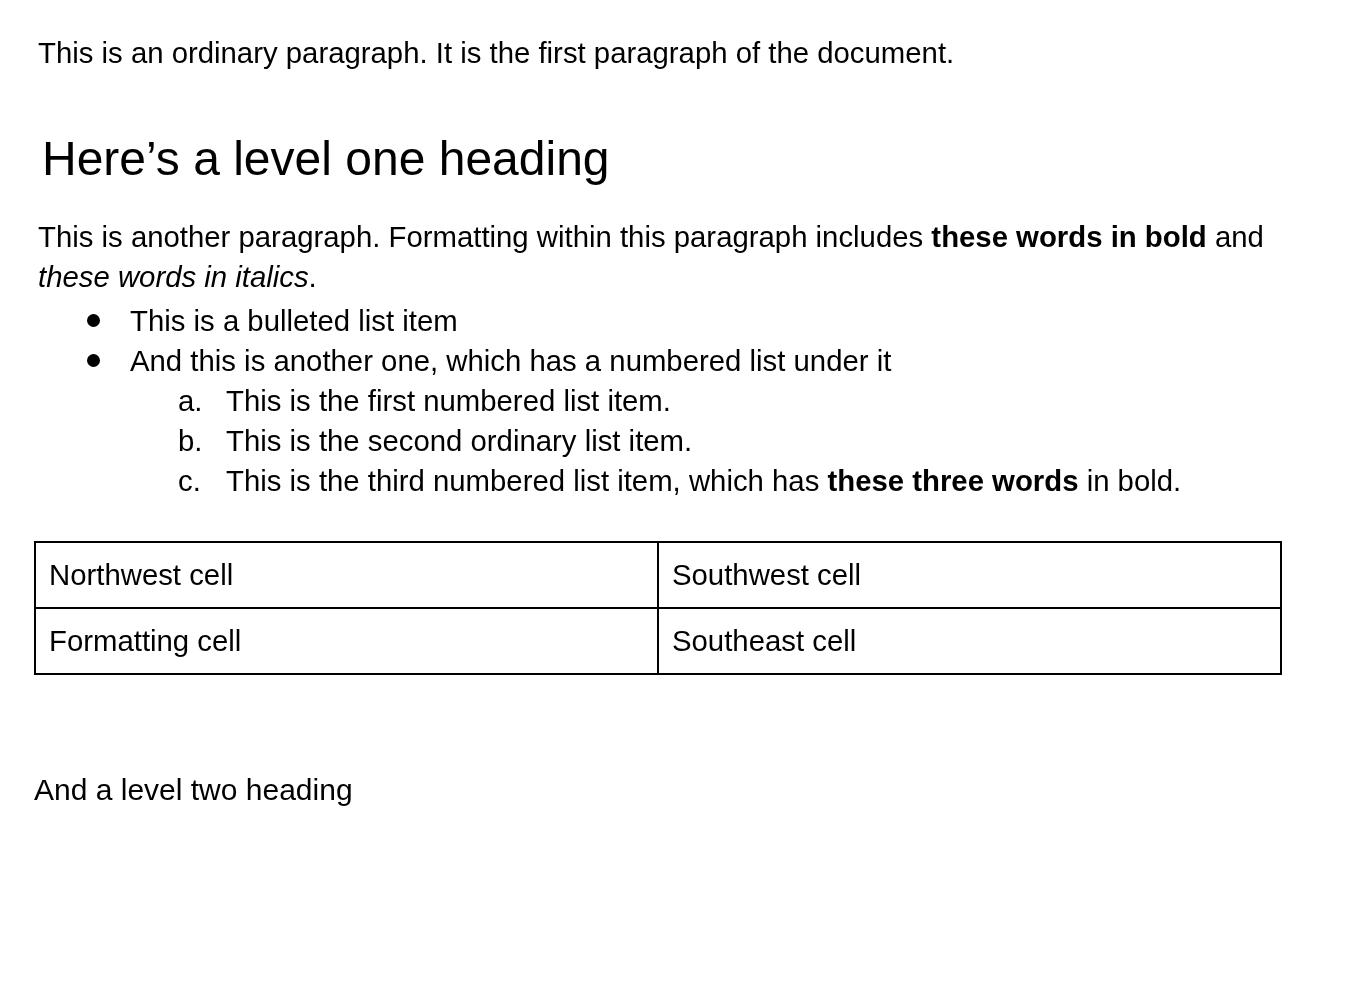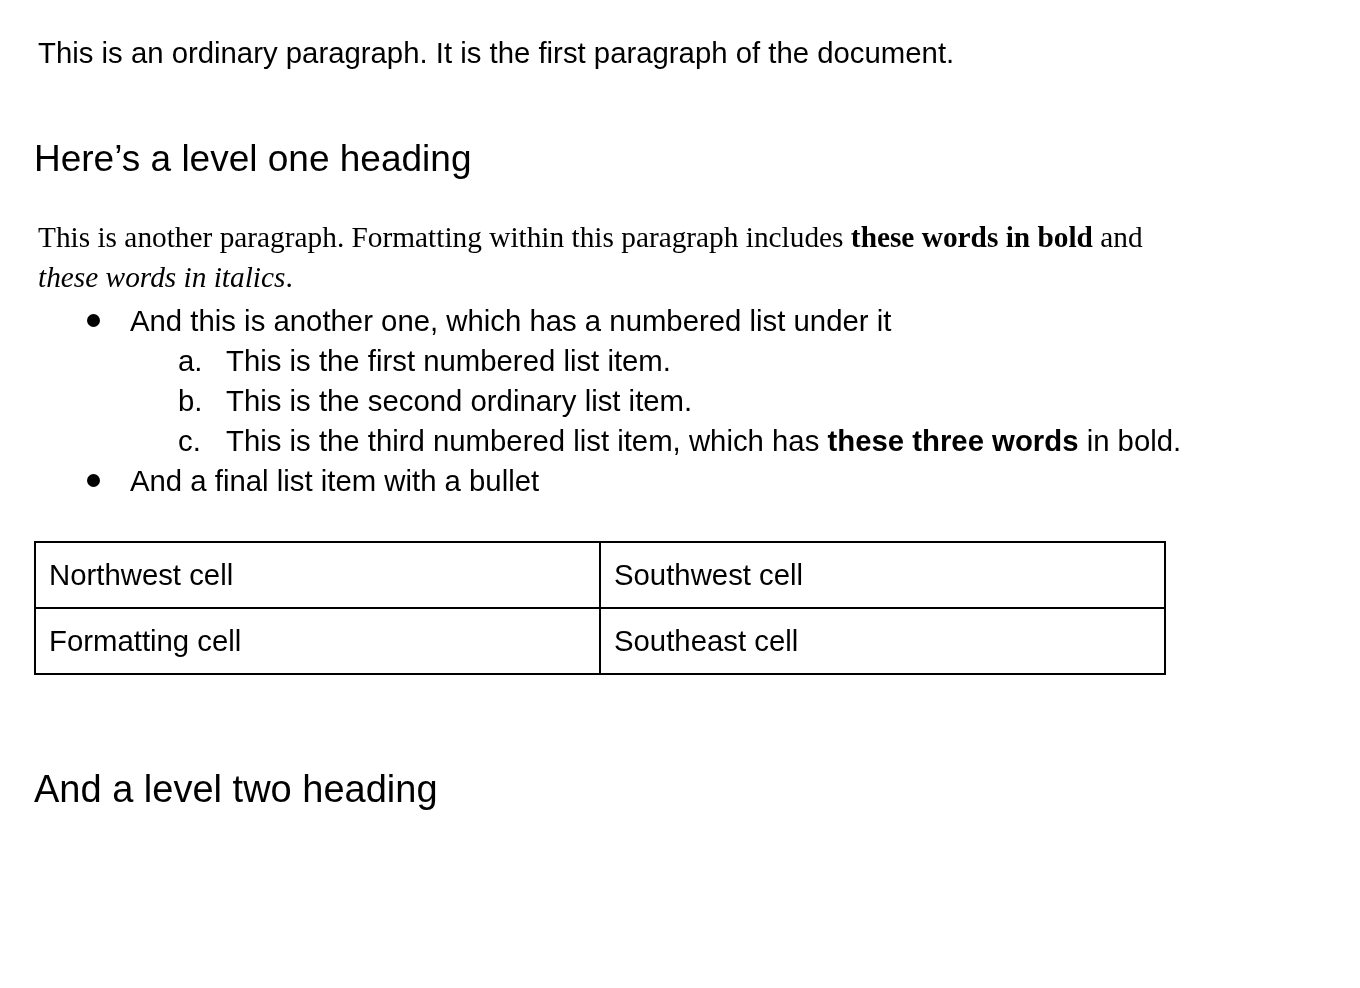--- a/index.html
+++ b/index.html
@@ -12,32 +12,32 @@
     font-size: 29.33px;
     line-height: 40px;
     overflow: hidden;
   }
   .doc {
     padding: 29px 0 0 34px;
     width: 1248px;
   }
   p { margin: 4px; }
   h1 {
-    font-size: 37px;
+    font-size: 48px;
     line-height: 62px;
     font-weight: 400;
-    margin: 55px 0 27px 0;
+    margin: 55px 0 27px 8px;
   }
   h2 {
-    font-size: 38px;
+    font-size: 30px;
     line-height: 49px;
     font-weight: 400;
     margin: 90px 0 22px 0;
   }
-  .pline { display: block; font-family: Liberation Serif, serif; }
+  .pline { display: block; }
   .list { margin: 0; }
   .li1 {
     position: relative;
     padding-left: 96px;
   }
   .li1 .bullet {
     position: absolute;
     left: 53px;
     top: 13px;
     width: 13px;
@@ -50,21 +50,21 @@
     padding-left: 192px;
   }
   .li2 .marker {
     position: absolute;
     left: 144px;
     top: 0;
   }
   table.grid {
     border-collapse: collapse;
     table-layout: fixed;
-    width: 1132px;
+    width: 1248px;
     margin-top: 40px;
   }
   table.grid td {
     border: 2px solid #000000;
     padding: 12px 13px;
     vertical-align: top;
   }
   b { font-weight: 700; }
   i { font-style: italic; }
 </style>
@@ -77,20 +77,24 @@
 
   <h1>Here’s a level one heading</h1>
 
   <p>
     <span class="pline"><span>This is another paragraph. Formatting within this paragraph includes </span><b>these words in bold</b><span> and</span></span>
     <span class="pline"><i>these words in italics</i><span>.</span></span>
   </p>
 
   <div class="list">
 
+    <div class="li1">
+      <span class="bullet"></span>
+      <span>This is a bulleted list item</span>
+    </div>
 
     <div class="li1">
       <span class="bullet"></span>
       <span>And this is another one, which has a numbered list under it</span>
     </div>
 
     <div class="li2">
       <span class="marker">a.</span>
       <span>This is the first numbered list item.</span>
     </div>
@@ -98,24 +102,20 @@
     <div class="li2">
       <span class="marker">b.</span>
       <span>This is the second ordinary list item.</span>
     </div>
 
     <div class="li2">
       <span class="marker">c.</span>
       <span><span>This is the third numbered list item, which has </span><b>these three words</b><span> in bold.</span></span>
     </div>
 
-    <div class="li1">
-      <span class="bullet"></span>
-      <span>And a final list item with a bullet</span>
-    </div>
 
   </div>
 
   <table class="grid">
     <tbody>
       <tr>
         <td>Northwest cell</td>
         <td>Southwest cell</td>
       </tr>
       <tr>

